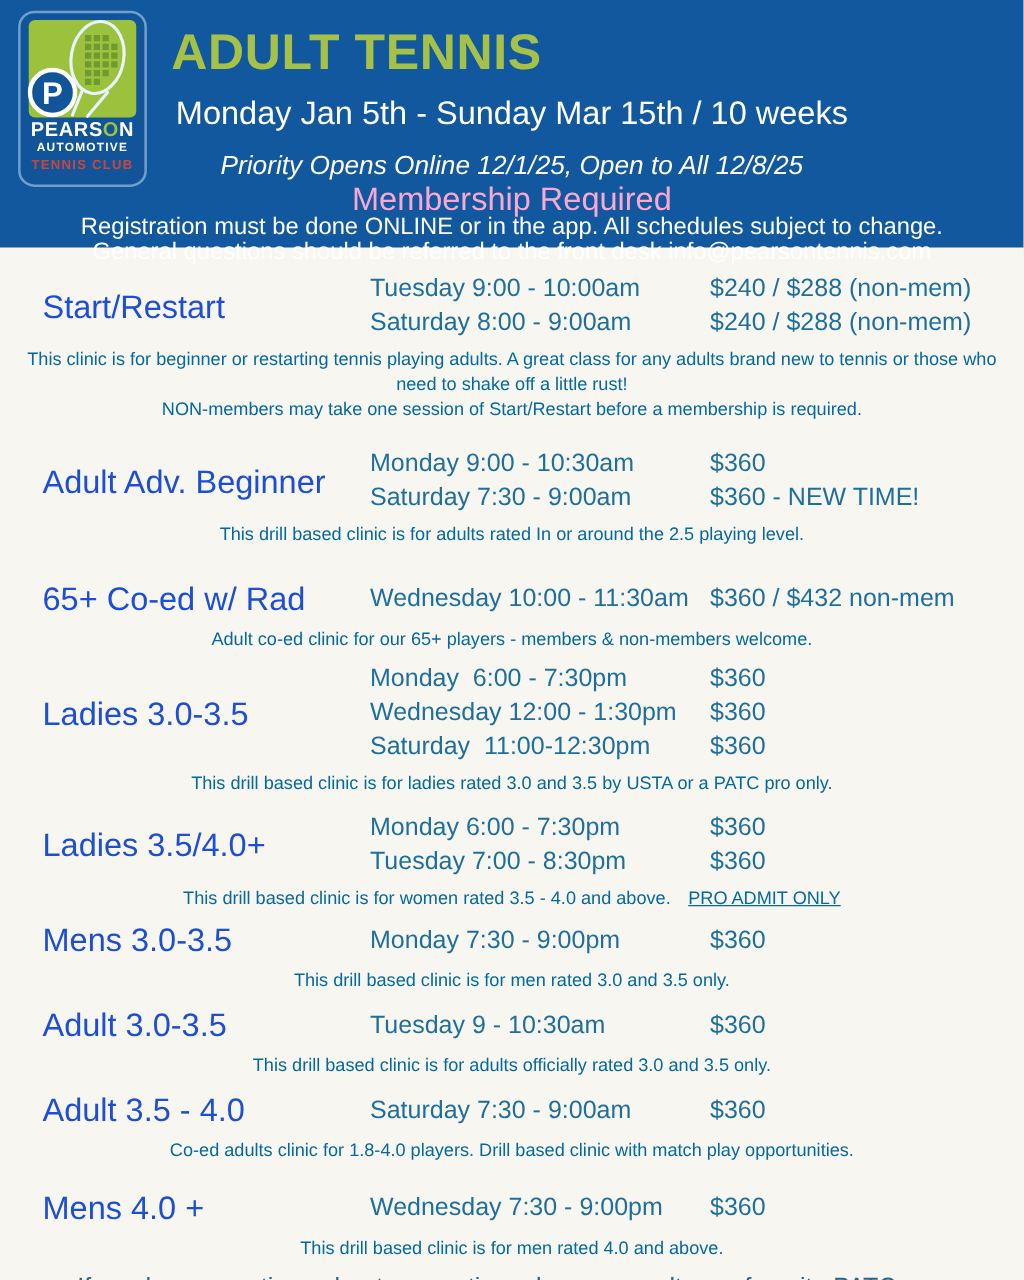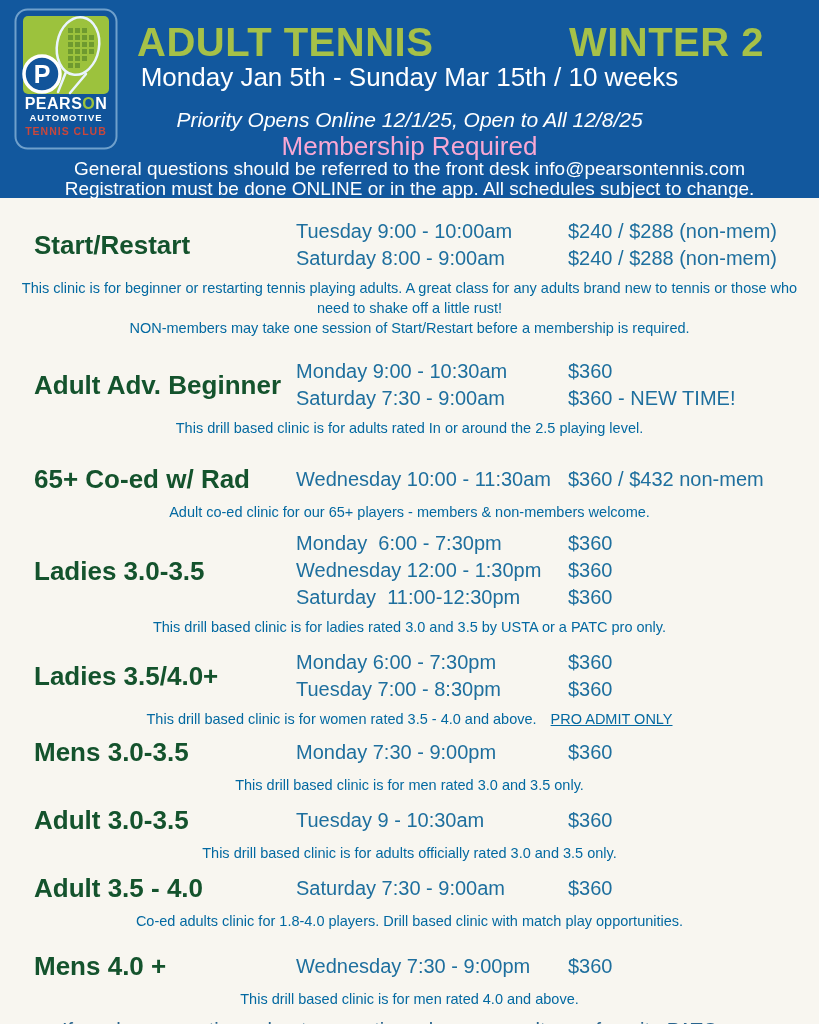--- a/index.html
+++ b/index.html
@@ -25,40 +25,40 @@
   }
   .hero-title-row {
     display:flex; justify-content:space-between;
     margin-left:125px; padding:22px 55px 0 12px;
   }
   .hero-title {
     font-size:40px; font-weight:bold; letter-spacing:0.5px;
     color:#A6C148; line-height:1.0;
   }
   .date-line {
-    text-align:center; 
+    text-align:center; margin-top:13px;
     font-size:26px; font-weight:500; color:#fff;
   }
   .priority-line {
     text-align:center; margin-top:15px;
     font-size:21px; font-style:italic; font-weight:500; color:#fff;
   }
   .membership-line {
     text-align:center; margin-top:1px;
     font-size:26px; color:#f9a8d4; line-height:1.0;
   }
   .reg-line {
     text-align:center; font-size:19px; line-height:1.07; color:#fff;
   }
   
   .section { width:100%; }
   .sec-inner { display:flex; align-items:center; }
   .sec-title {
     flex:0 0 296px; padding-left:34px;
-    font-size:26px; font-weight:700; color:#14532d;
+    font-size:26px; font-weight:400; color:#1d4ed8;
     line-height:34px; white-space:nowrap;
   }
   .sched { flex:1; }
   .srow { display:flex; line-height:27px; }
   .time {
     flex:0 0 272px;
     font-size:20px; font-weight:500; color:#1E6F9E;
     white-space:pre;
   }
   .price {
@@ -127,27 +127,26 @@
         <circle cx="28" cy="66" r="18" fill="#11549A" stroke="#FFFFFF" stroke-width="3.5"></circle>
         <text x="28" y="75" text-anchor="middle" font-family="Liberation Sans, sans-serif" font-size="25" font-weight="bold" fill="#FFFFFF">P</text>
         <text x="52" y="101" text-anchor="middle" font-family="Liberation Sans, sans-serif" font-size="16" font-weight="bold" letter-spacing="0.5" fill="#FFFFFF"><tspan>PEARS</tspan><tspan fill="#9CC23D">O</tspan><tspan>N</tspan></text>
         <text x="52" y="113" text-anchor="middle" font-family="Liberation Sans, sans-serif" font-size="9.5" font-weight="bold" letter-spacing="1" fill="#FFFFFF">AUTOMOTIVE</text>
         <text x="52" y="127" text-anchor="middle" font-family="Liberation Sans, sans-serif" font-size="10.5" font-weight="bold" letter-spacing="1" fill="#C8473C">TENNIS CLUB</text>
       </svg>
     </div>
 
     <div class="hero-title-row">
       <span class="hero-title">ADULT TENNIS</span>
-      <span class="hero-title">WINTER 2</span>
     </div>
     <div class="date-line">Monday Jan 5th - Sunday Mar 15th / 10 weeks</div>
     <div class="priority-line">Priority Opens Online 12/1/25, Open to All 12/8/25</div>
     <div class="membership-line">Membership Required</div>
+    <div class="reg-line">Registration must be done ONLINE or in the app. All schedules subject to change.</div>
     <div class="reg-line">General questions should be referred to the front desk info@pearsontennis.com</div>
-    <div class="reg-line">Registration must be done ONLINE or in the app. All schedules subject to change.</div>
   </header>
 
   <section class="section mt20">
     <div class="sec-inner">
       <h2 class="sec-title">Start/Restart</h2>
       <div class="sched">
         <div class="srow">
           <span class="time">Tuesday 9:00 - 10:00am</span>
           <span class="price">$240 / $288 (non-mem)</span>
         </div>

